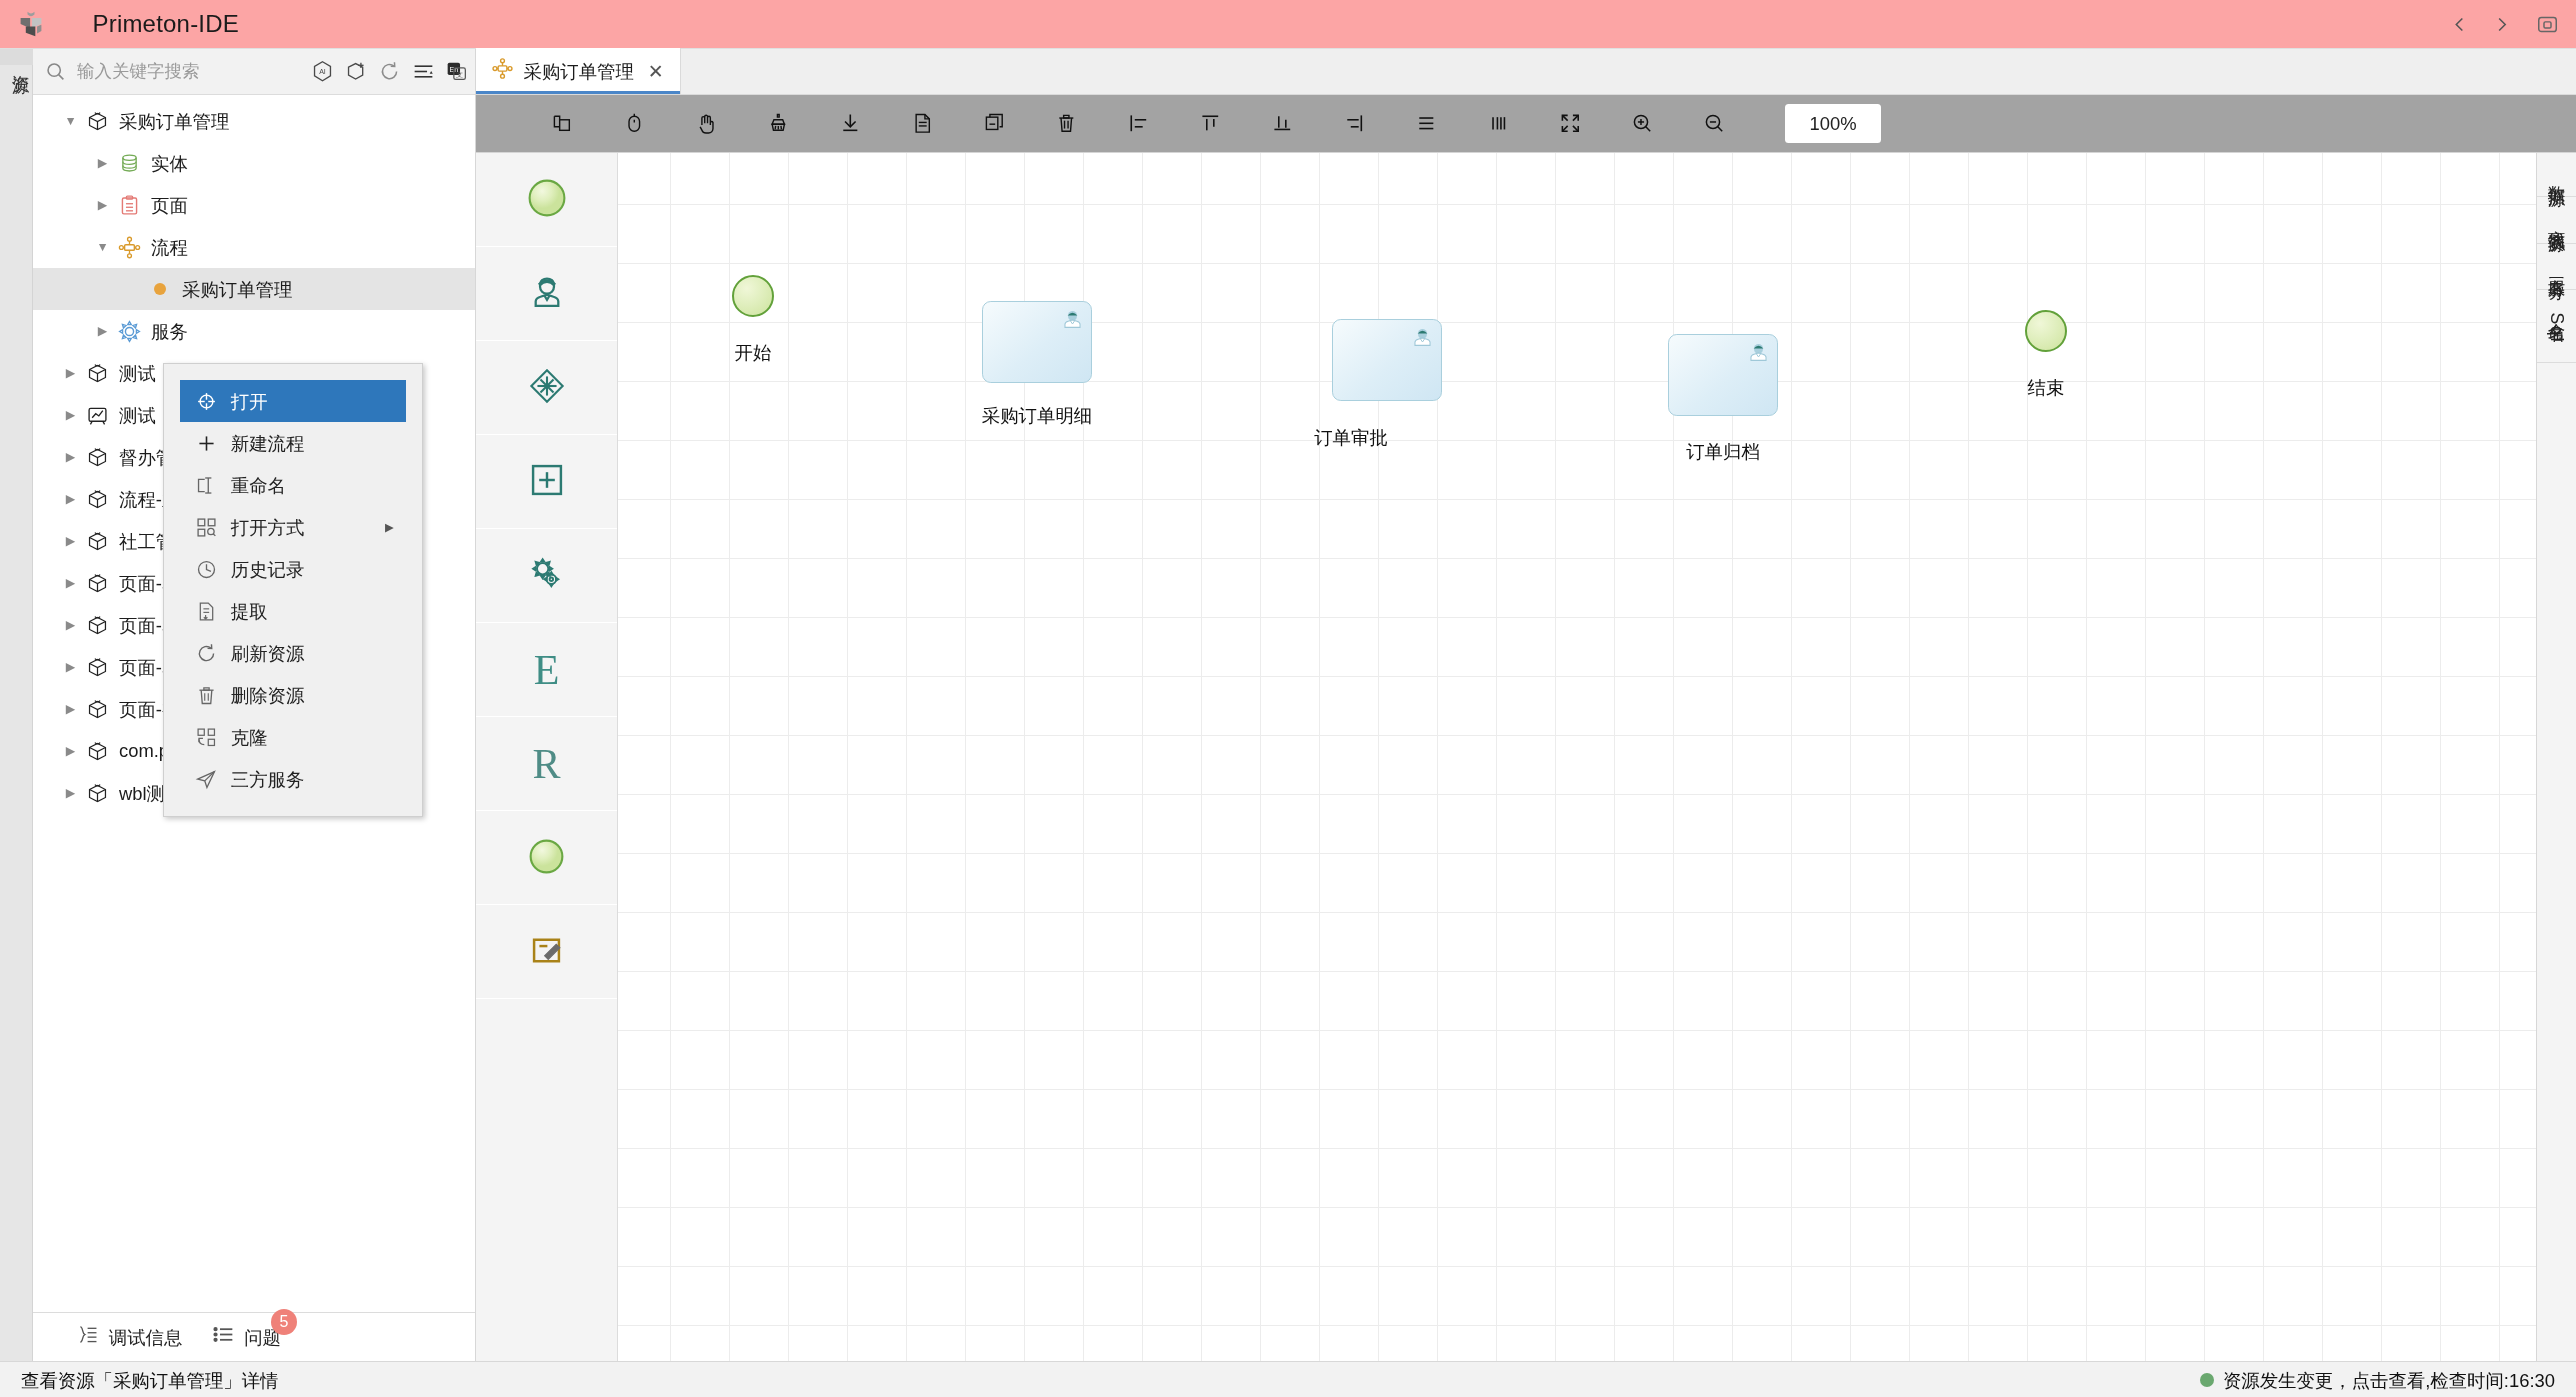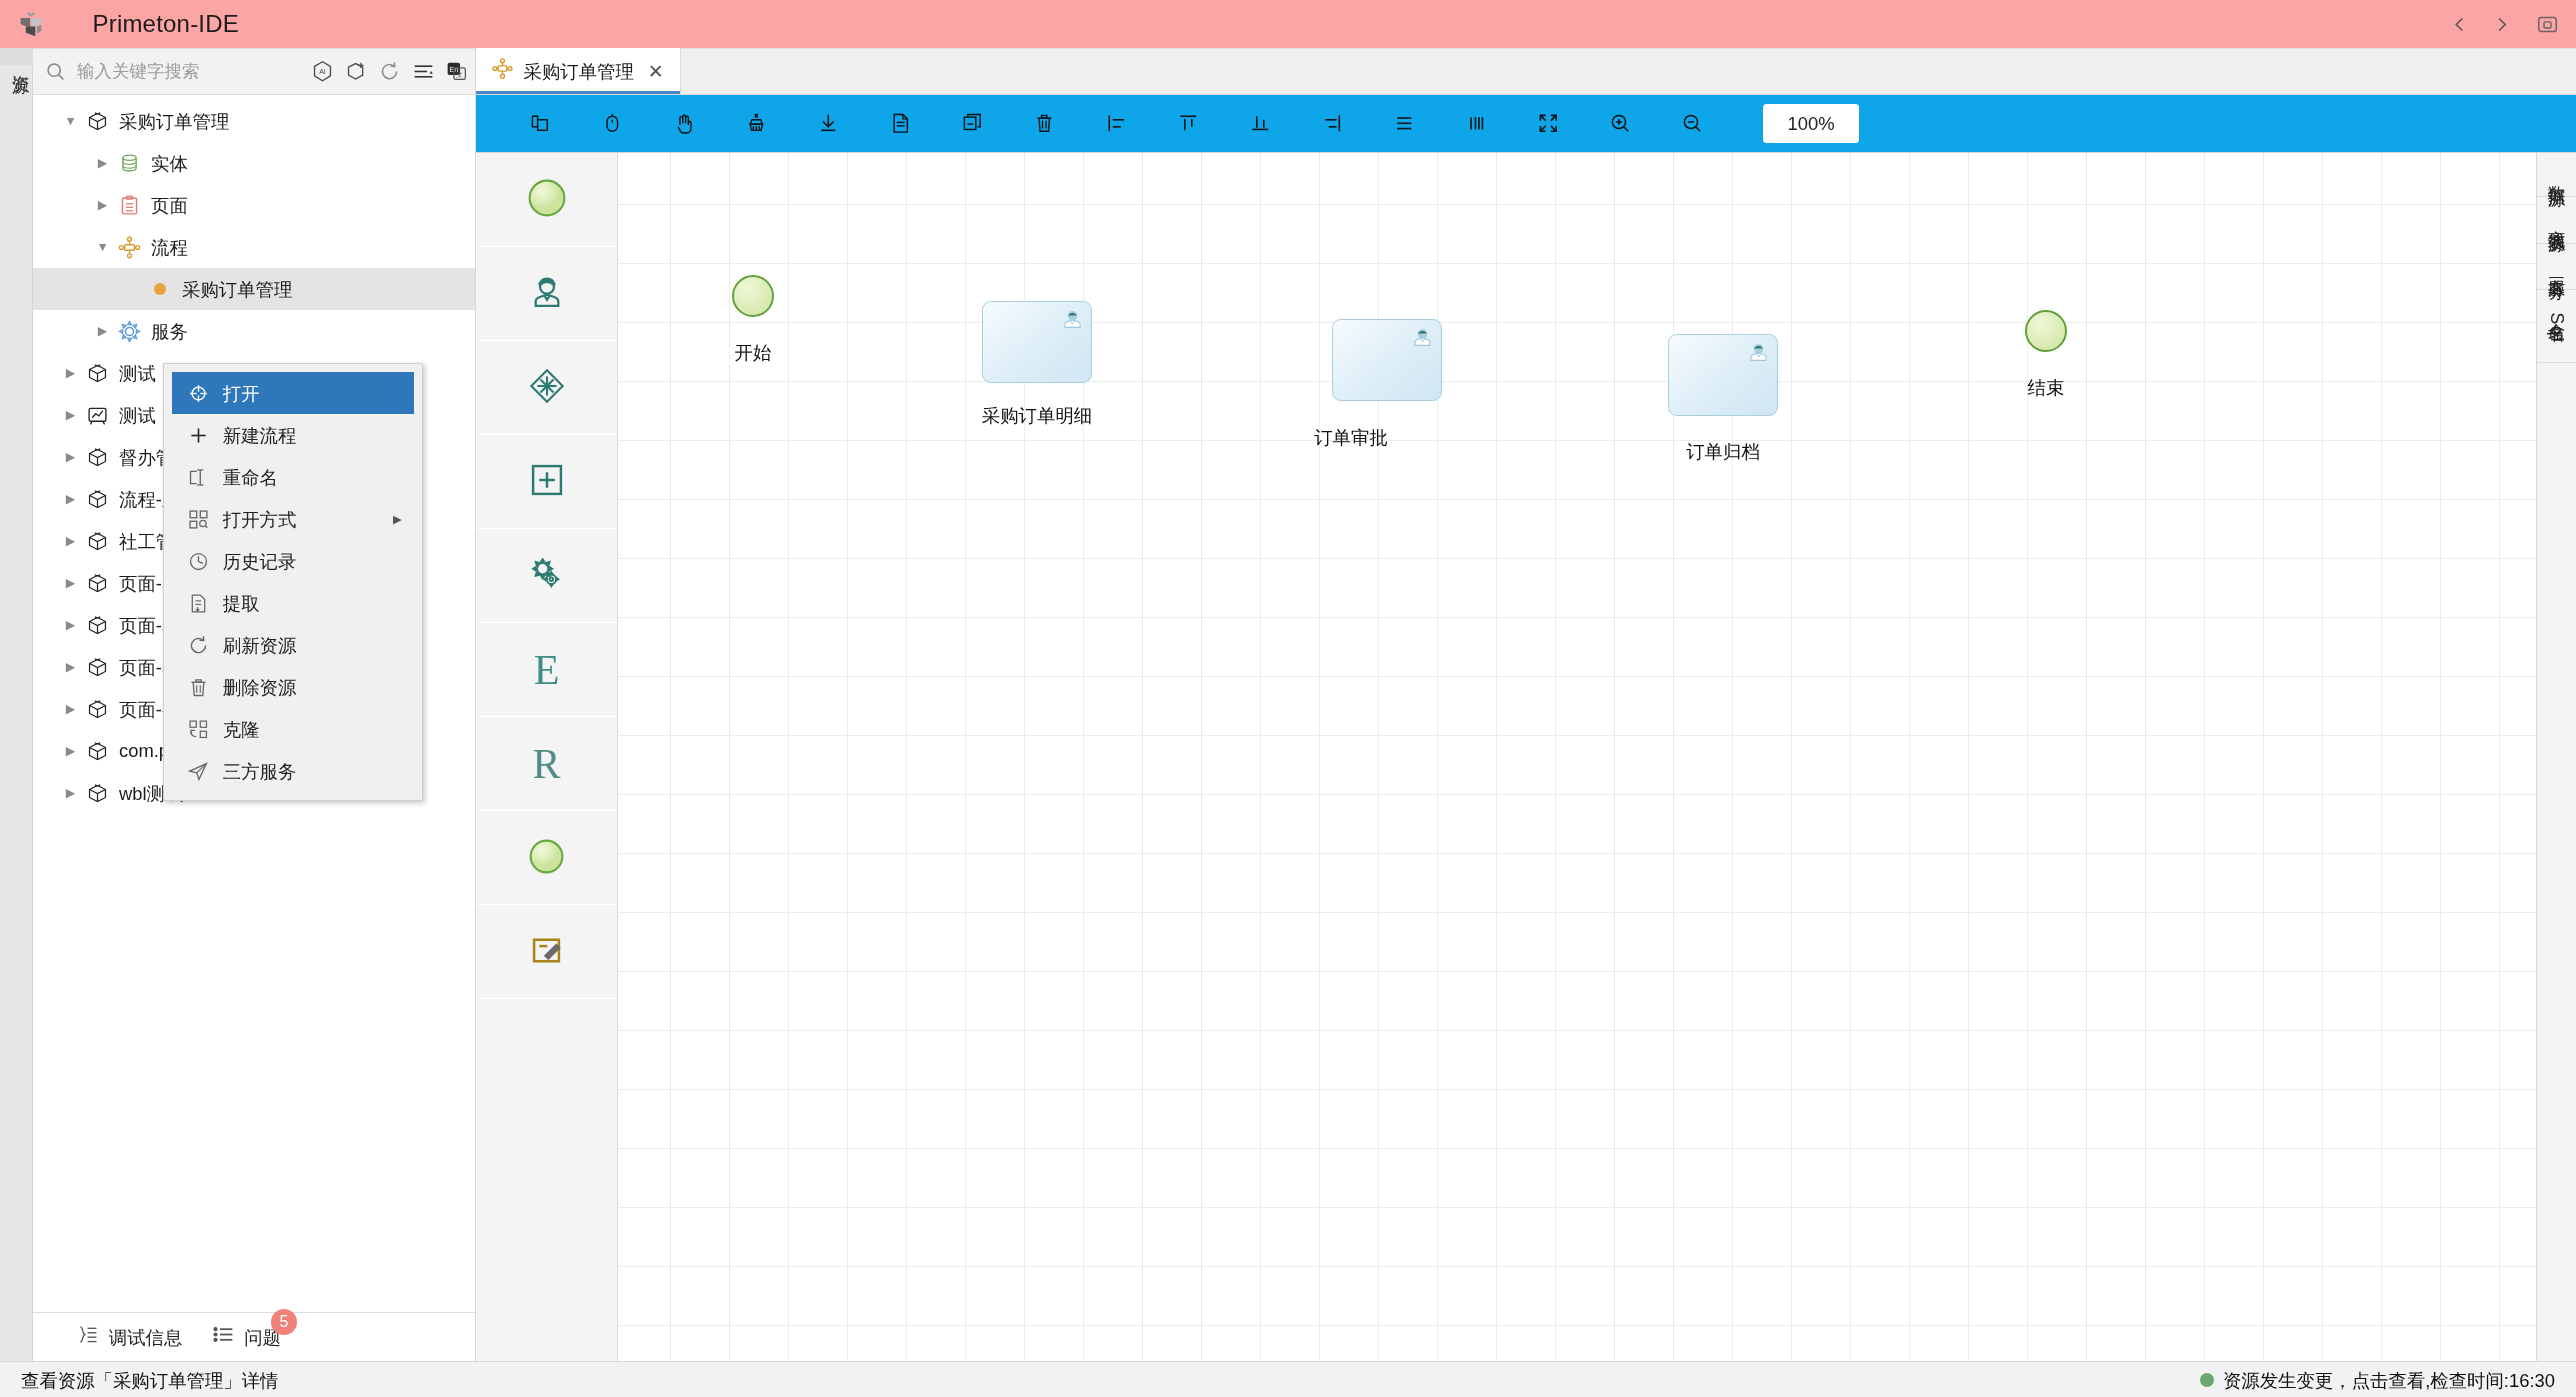--- a/index.html
+++ b/index.html
@@ -92,21 +92,21 @@
     background: #ef8179; color: #fff; border-radius: 50%;
     width: 26px; height: 26px; font-size: 16px;
     display: flex; align-items: center; justify-content: center;
   }
 
   
   .ctxmenu {
     position: absolute; left: 130px; top: 314px; width: 260px;
     background: #f0f0f0; border: 0.9px solid #cfcfcf;
     box-shadow: 1.8px 1.8px 5.3px rgba(0,0,0,.22);
-    z-index: 50; padding: 8px;
+    z-index: 50; padding: 16px;
   }
   .ctxitem {
     display: flex; align-items: center; height: 42px; padding: 0 12.3px;
     font-size: 18.4px; color: #222; cursor: pointer; position: relative;
   }
   .ctxitem.active { background: #2e77bb; color: #fff; }
   .ctxicon { width: 28px; flex: 0 0 28px; display:flex; align-items:center; justify-content:center; margin-right: 10.5px; }
   .submenu-arrow { position: absolute; right: 12.3px; font-size: 11.4px; color: #555; }
 
   
@@ -117,22 +117,22 @@
   }
   .etab {
     height: 46px; background: #fff; display: flex; align-items: center;
     padding: 0 16px; gap: 10.5px; font-size: 18.4px; color: #1c1c1c;
     border-right: 0.9px solid #dadada; position: relative; cursor: pointer;
   }
   .etab::after { content:''; position:absolute; left:0; right:0; bottom:0; height:3.5px; background:#4a86c8; }
   .etab-close { color:#555; font-size: 19px; margin-left: 3.5px; cursor:pointer; }
 
   .toolbar {
-    height: 58px; flex: 0 0 58px; background: #0ea5e9;
-    display: flex; align-items: center; padding-left: 49px; gap: 42px;
+    height: 58px; flex: 0 0 58px; background: #a3a3a3;
+    display: flex; align-items: center; padding-left: 71px; gap: 42px;
     border-bottom: 0.9px solid #d5d5d5;
   }
   .tbtn { width: 30px; height: 30px; display: flex; align-items: center; justify-content: center; color: #111; cursor: pointer; flex: 0 0 auto; }
   .zoomfield {
     margin-left: 14px; width: 96px; height: 39px; background: #fff;
     border-radius: 3.5px; display: flex; align-items: center; justify-content: center;
     font-size: 18.4px; color: #222; border: none; cursor: text;
   }
 
   .canvasrow { flex: 1 1 auto; display: flex; min-height: 0; }

